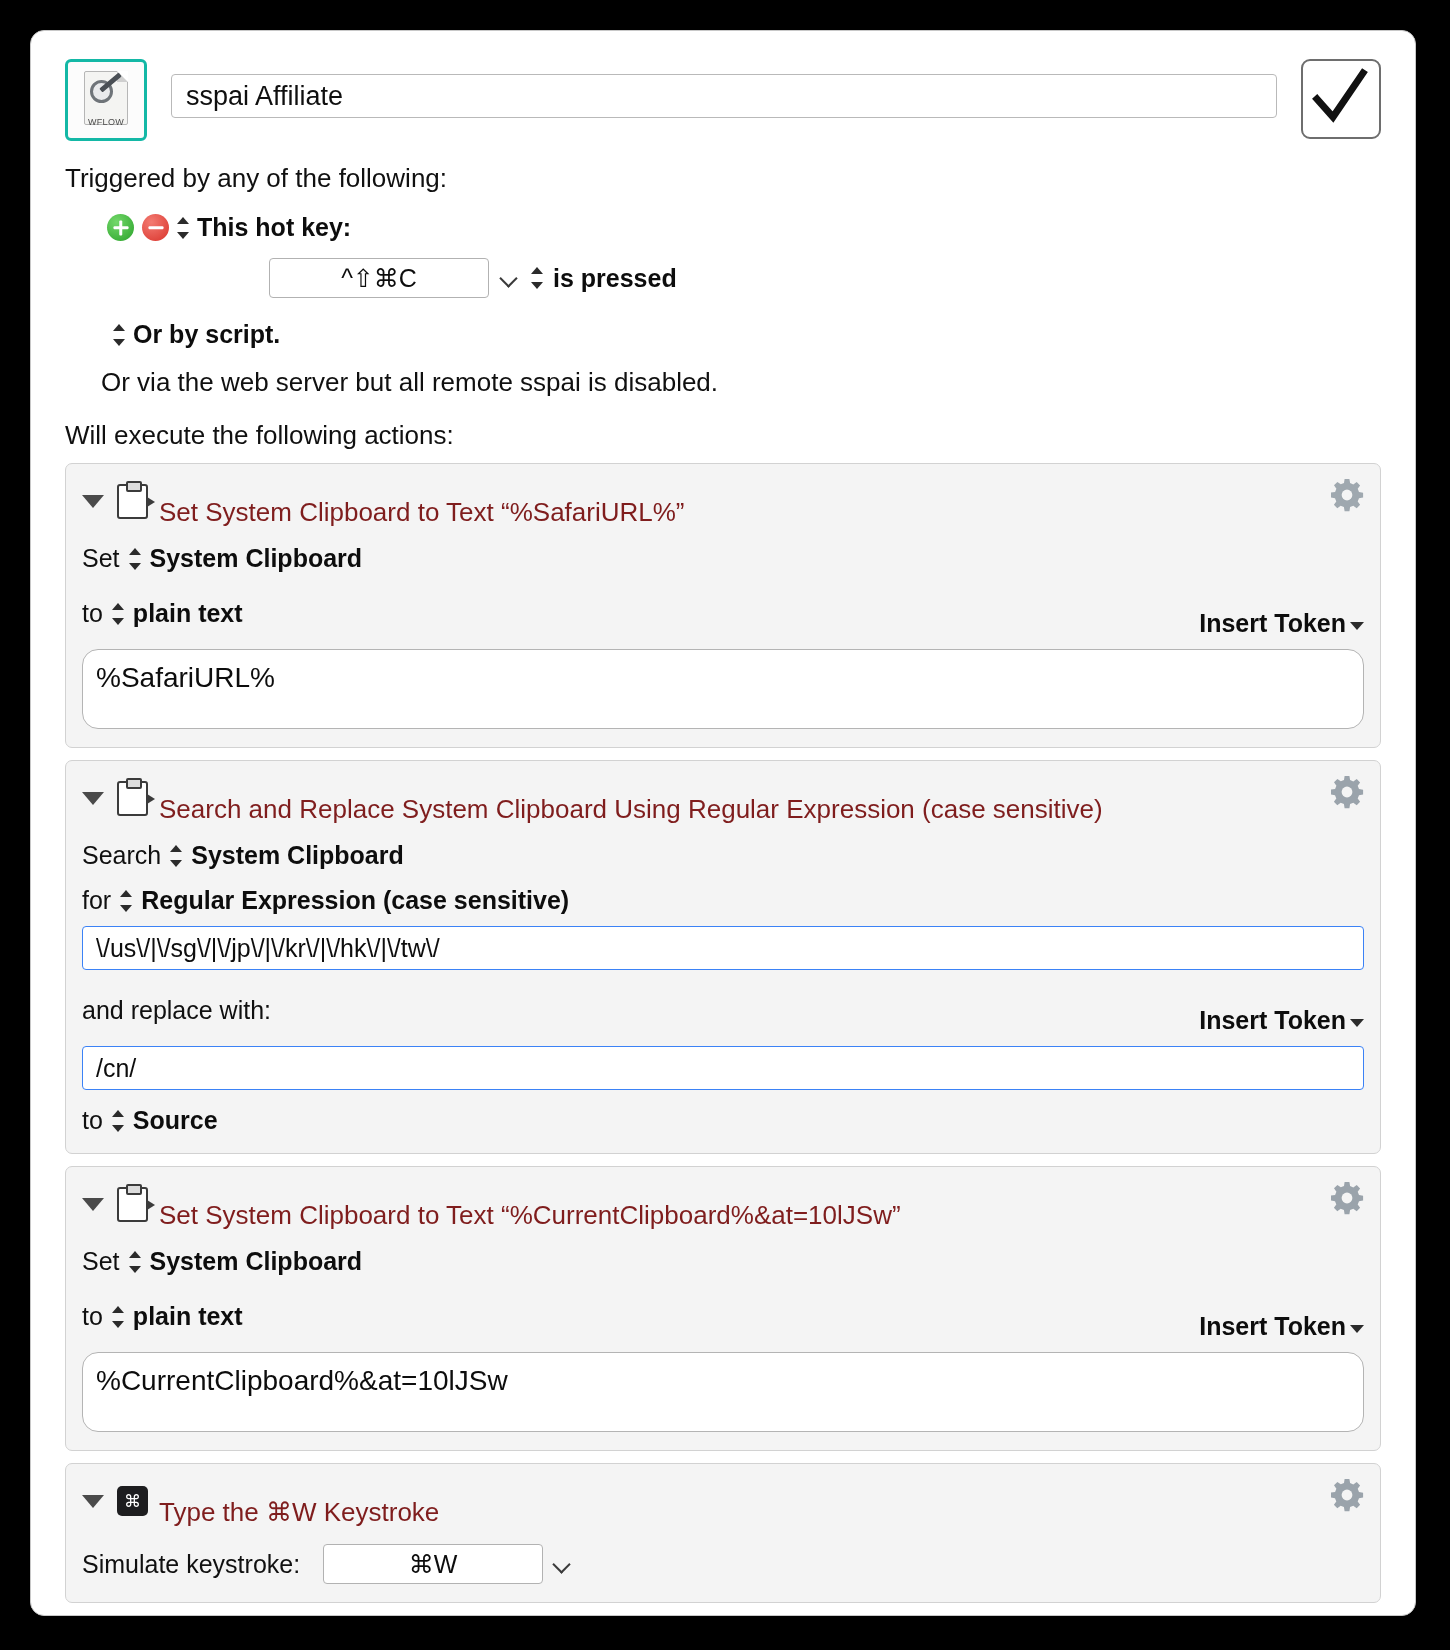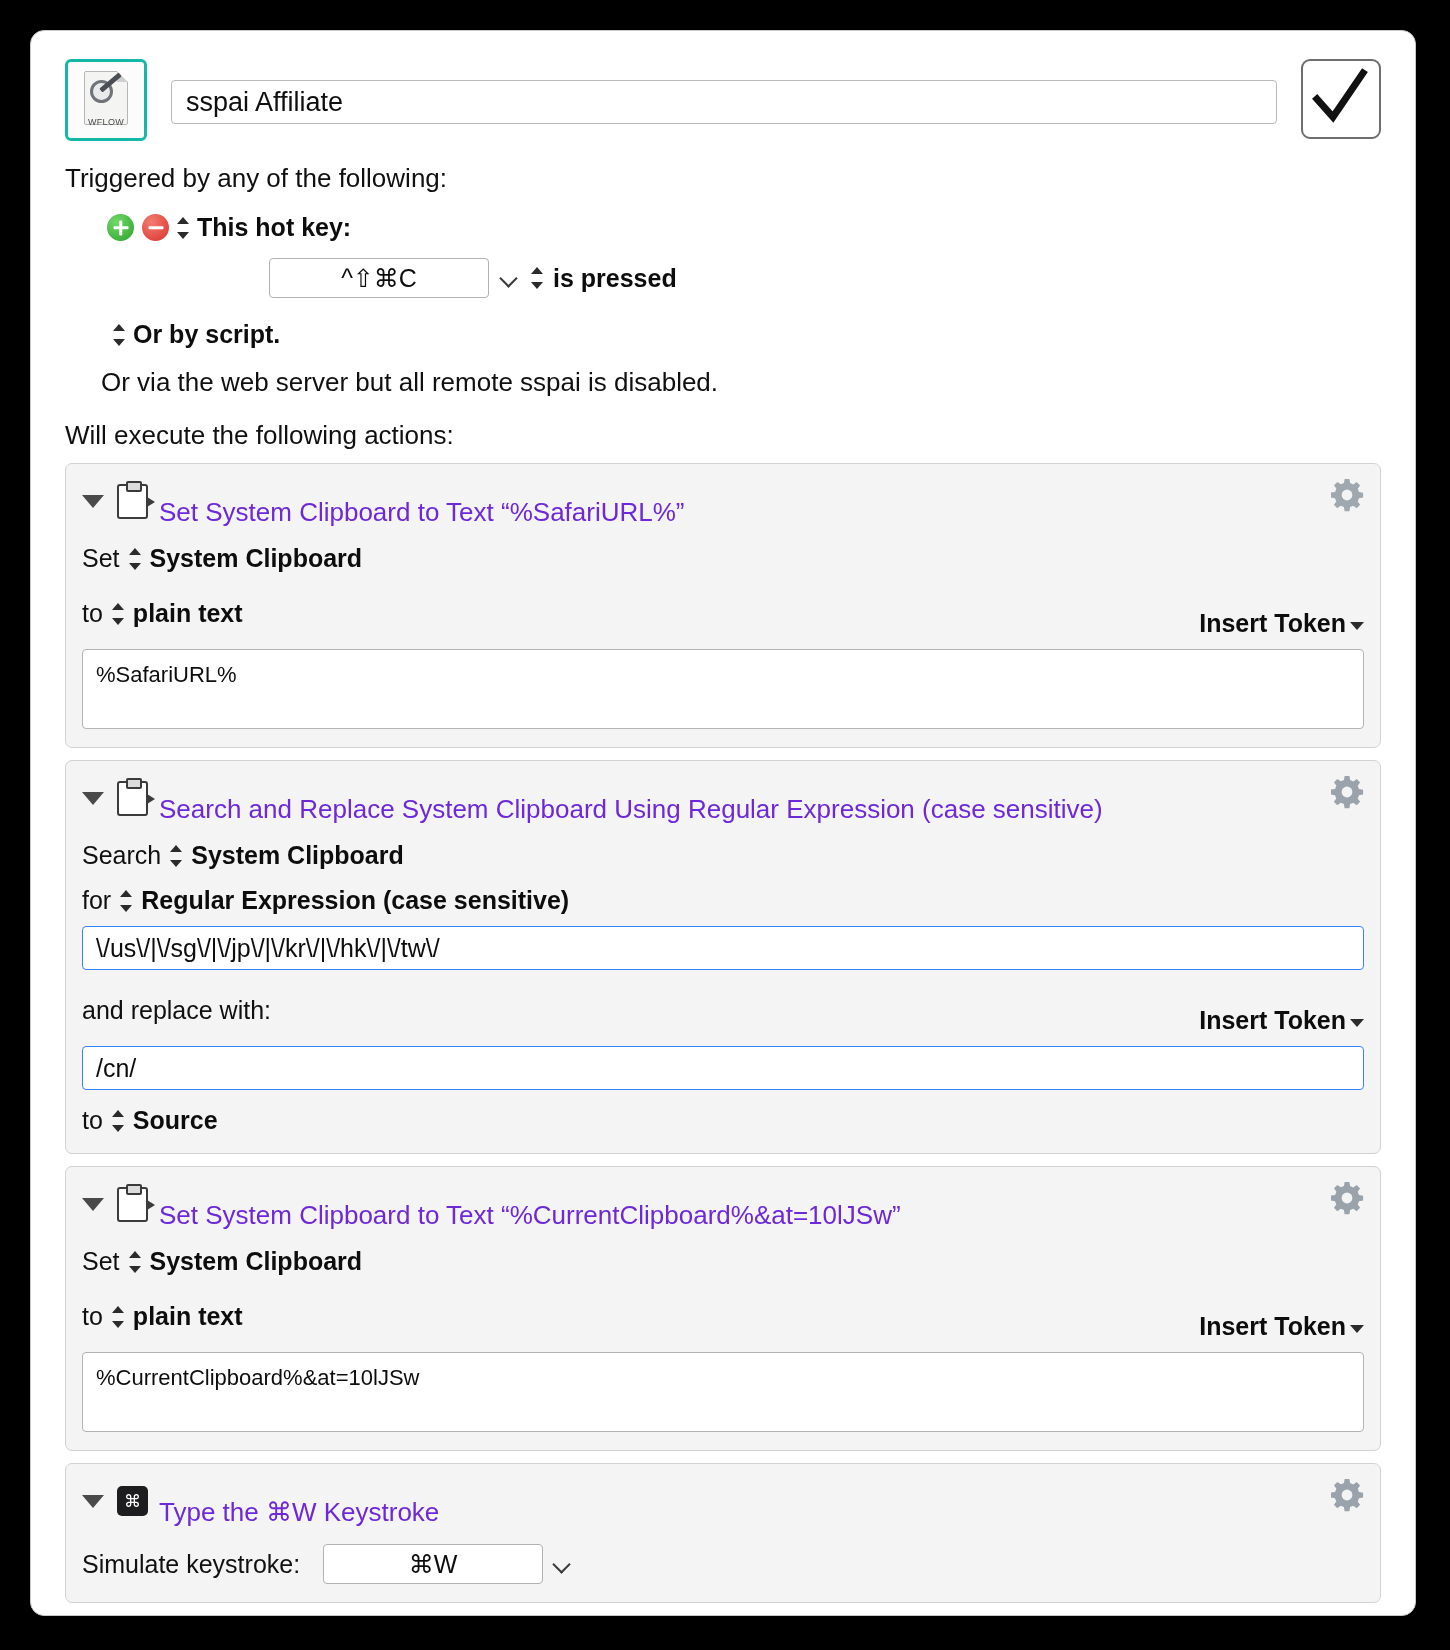--- a/index.html
+++ b/index.html
@@ -90,21 +90,21 @@
     right: 0;
     text-align: center;
     font-size: 9px;
     letter-spacing: 0.3px;
     color: #4d4d4d;
     font-family: "Liberation Sans", sans-serif;
   }
   .name-field {
     flex: 1 1 auto;
     height: 44px;
-    margin-top: 21px;
+    margin-top: 15px;
     border: 1px solid #b9b9b9;
     border-radius: 4px;
     background: #ffffff;
     display: flex;
     align-items: center;
     padding: 0 12px;
     box-sizing: border-box;
     font-size: 27px;
     color: #0f0f0f;
   }
@@ -304,21 +304,21 @@
     background: #1d1d1f;
     color: #ffffff;
     font-size: 17px;
     display: flex;
     align-items: center;
     justify-content: center;
     flex: 0 0 auto;
   }
   .card-title {
     font-size: 26px;
-    color: #6d28d9;
+    color: #7f1d1d;
     white-space: nowrap;
     overflow: hidden;
     text-overflow: ellipsis;
     margin-top: 23px;
   }
   .gear {
     position: absolute;
     right: 16px;
     top: 14px;
     width: 34px;
@@ -343,24 +343,24 @@
   .insert-token .caret {
     width: 0; height: 0;
     border-left: 7px solid transparent;
     border-right: 7px solid transparent;
     border-top: 8px solid #2b2b2b;
     margin-top: 4px;
   }
   .text-area {
     margin-top: 11px;
     border: 1px solid #b4b4b4;
-    border-radius: 4px;
+    border-radius: 16px;
     background: #ffffff;
     padding: 12px 13px;
-    font-size: 22px;
+    font-size: 28px;
     color: #0d0d0d;
     box-sizing: border-box;
     min-height: 80px;
   }
   .text-input {
     margin-top: 11px;
     border: 1px solid #3b82f6;
     border-radius: 4px;
     background: #ffffff;
     padding: 7px 13px;

